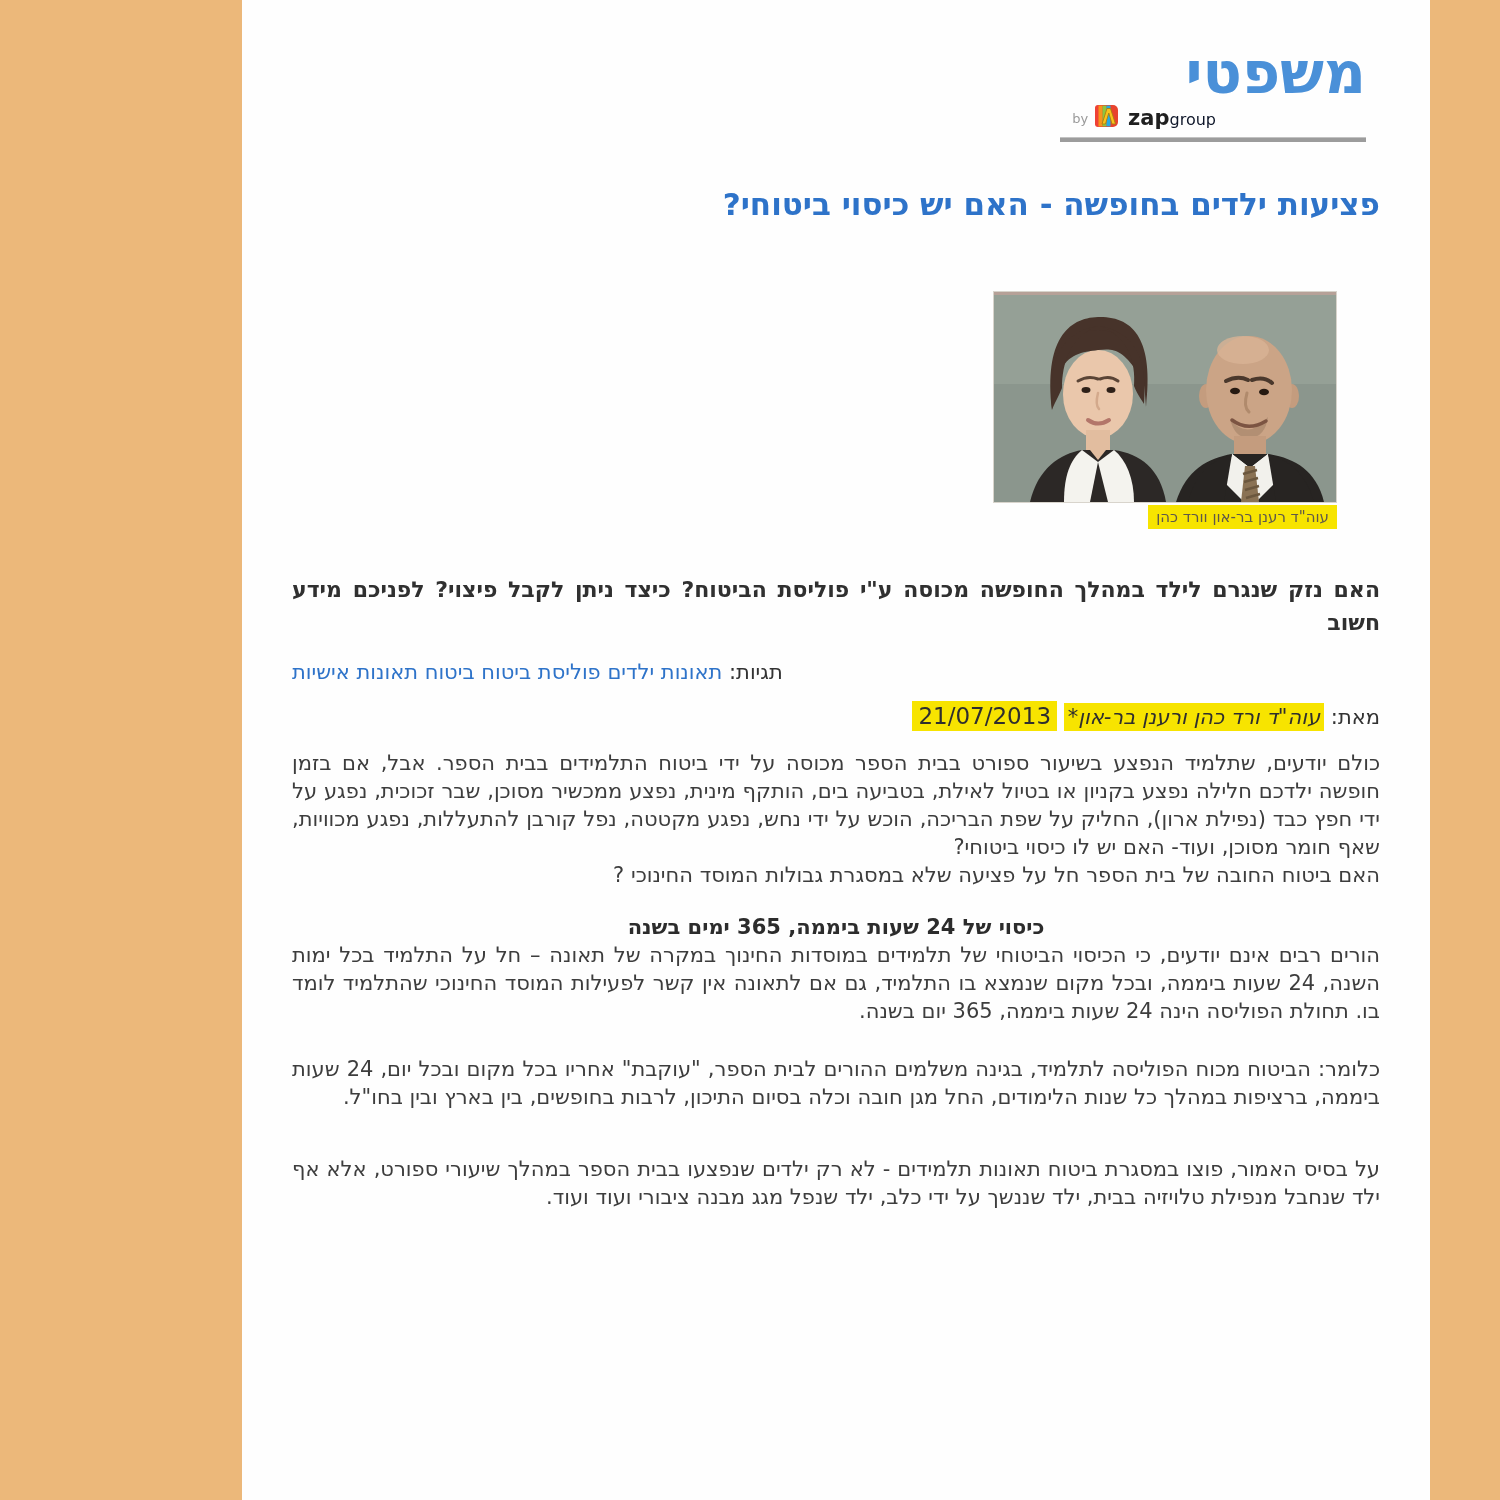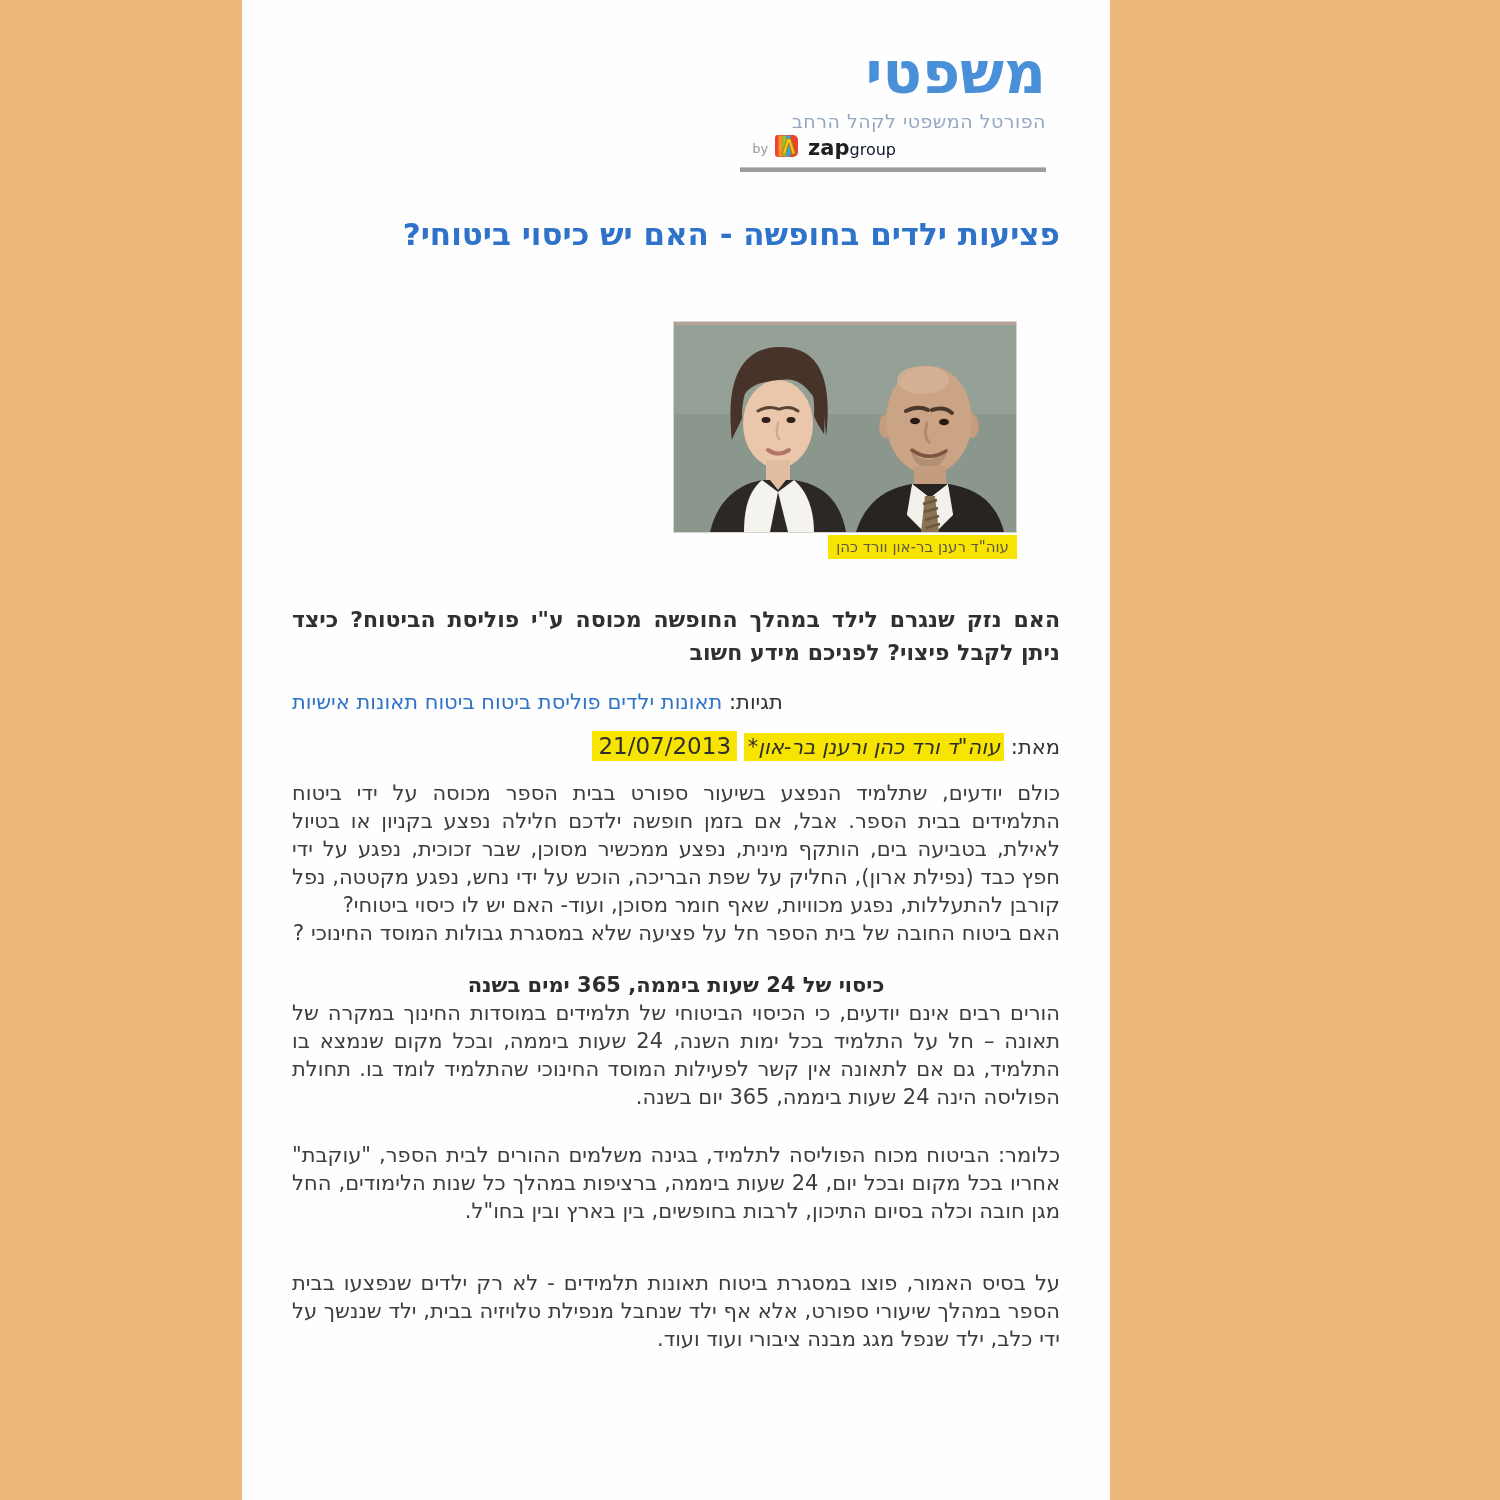--- a/index.html
+++ b/index.html
@@ -1,18 +1,18 @@
 <!DOCTYPE html>
 <html><head>
 <meta charset="utf-8">
 <style>
   html,body{margin:0;padding:0;}
   body{background:#ecb87a;font-family:"DejaVu Sans","Liberation Sans",sans-serif;}
   .canvas{position:relative;width:1500px;height:1500px;margin:0 auto;background:#ecb87a;overflow:hidden;}
-  .page{position:absolute;left:242px;top:0;width:868px;height:1500px;background:#fefefe;box-sizing:border-box;padding-top:44px;}
+  .page{position:absolute;left:242px;top:0;width:1188px;height:1500px;background:#fefefe;box-sizing:border-box;padding-top:44px;}
 
   header{direction:rtl;padding-right:64px;}
   .logo-title{font-size:58px;font-weight:bold;color:#4a90d8;line-height:1;text-align:right;}
   .logo-tagline{margin-top:8px;font-size:19px;color:#95a8c2;text-align:right;letter-spacing:.5px;}
   .zap-row{direction:ltr;display:flex;align-items:center;justify-content:flex-end;gap:6px;margin:2px 150px 0 0;height:28px;}
   .by-label{font-size:13px;color:#9a9a9a;}
   .zap-bold{font-size:21px;font-weight:bold;color:#1f1f1f;}
   .zap-light{font-size:16px;color:#0f172a;}
   .header-rule{margin:5px 0 0 auto;width:306px;height:5px;background:#9c9c9c;border-top:1px solid #c2c2c2;box-sizing:border-box;}
 
@@ -41,21 +41,20 @@
   .p4{margin-top:44px;}
 </style>
 </head>
 <body>
 
 <div class="canvas">
   <div class="page">
 
     <header>
       <div class="logo-title">משפטי</div>
-      <div class="logo-tagline">הפורטל המשפטי לקהל הרחב</div>
       <div class="zap-row">
         <span class="by-label">by</span>
         <span>
           <svg width="28" height="26" viewBox="0 0 28 26" aria-hidden="true">
             <rect x="1" y="2" width="23" height="22" rx="5" fill="#e8432d"></rect>
             <rect x="1" y="2" width="6" height="22" rx="3" fill="#ef4136"></rect>
             <rect x="4.5" y="2.6" width="4" height="20.8" fill="#f7941d"></rect>
             <rect x="8.5" y="2.6" width="4" height="20.8" fill="#8dc63f"></rect>
             <rect x="12.5" y="2.6" width="4" height="20.8" fill="#27aae1"></rect>
             <path d="M8,21 L13,5.5 L16.5,5.5 L21.5,21 L18,21 L14.8,10 L11.5,21 Z" fill="#f9c21a" stroke="#a97f10" stroke-width="0.9"></path>

